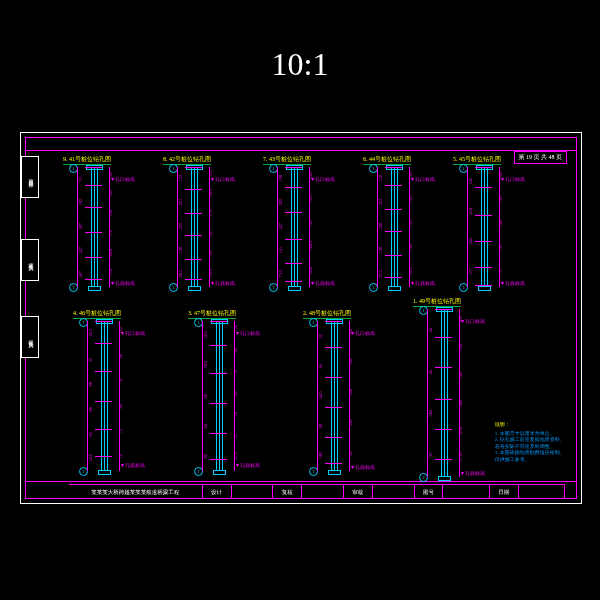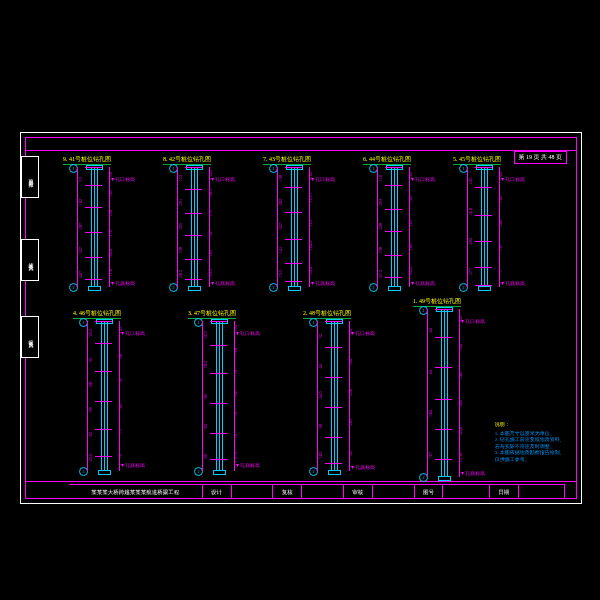--- a/index.html
+++ b/index.html
@@ -28,20 +28,21 @@
 .pile .dimline{position:absolute;width:0;border-left:1px solid #f0f}
 .note{position:absolute;right:20px;bottom:40px;color:#09f;font-size:5px;line-height:1.3;max-width:90px}
 .note-hdr{color:#ff0;margin-bottom:2px}
 .circ{position:absolute;width:7px;height:7px;border:1px solid #0cf;border-radius:50%;color:#0cf;font-size:4px;display:flex;align-items:center;justify-content:center}
 </style>
 </head>
 <body>
 
 <div class="canvas">
 
+  <div class="ratio">10:1</div>
 
   <div class="frame">
     <div class="inner">
       <div class="inner2"></div>
     </div>
 
     <div id="sidetabs">
         <div class="sidetab" style="top: 23px; height: 40px;">
           <span>项目工程师</span>
         </div>

